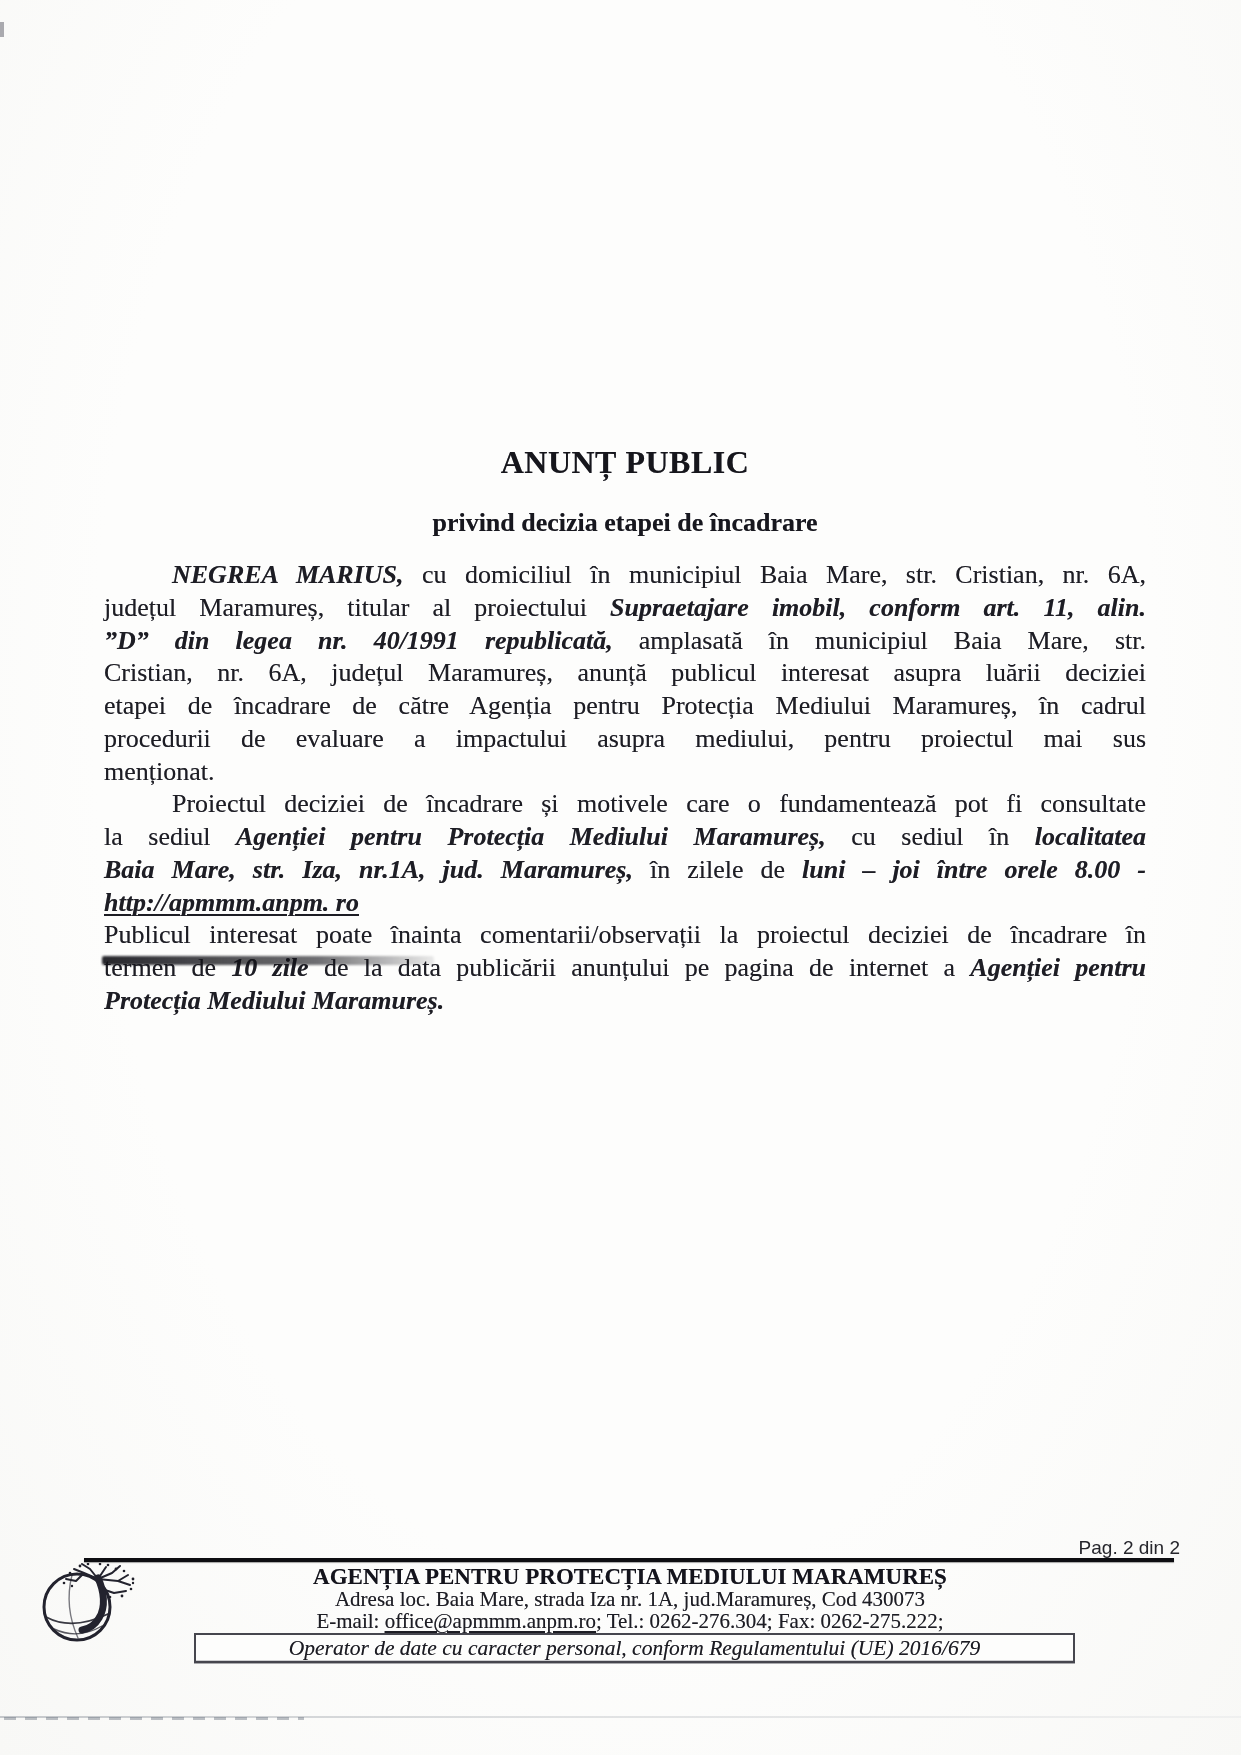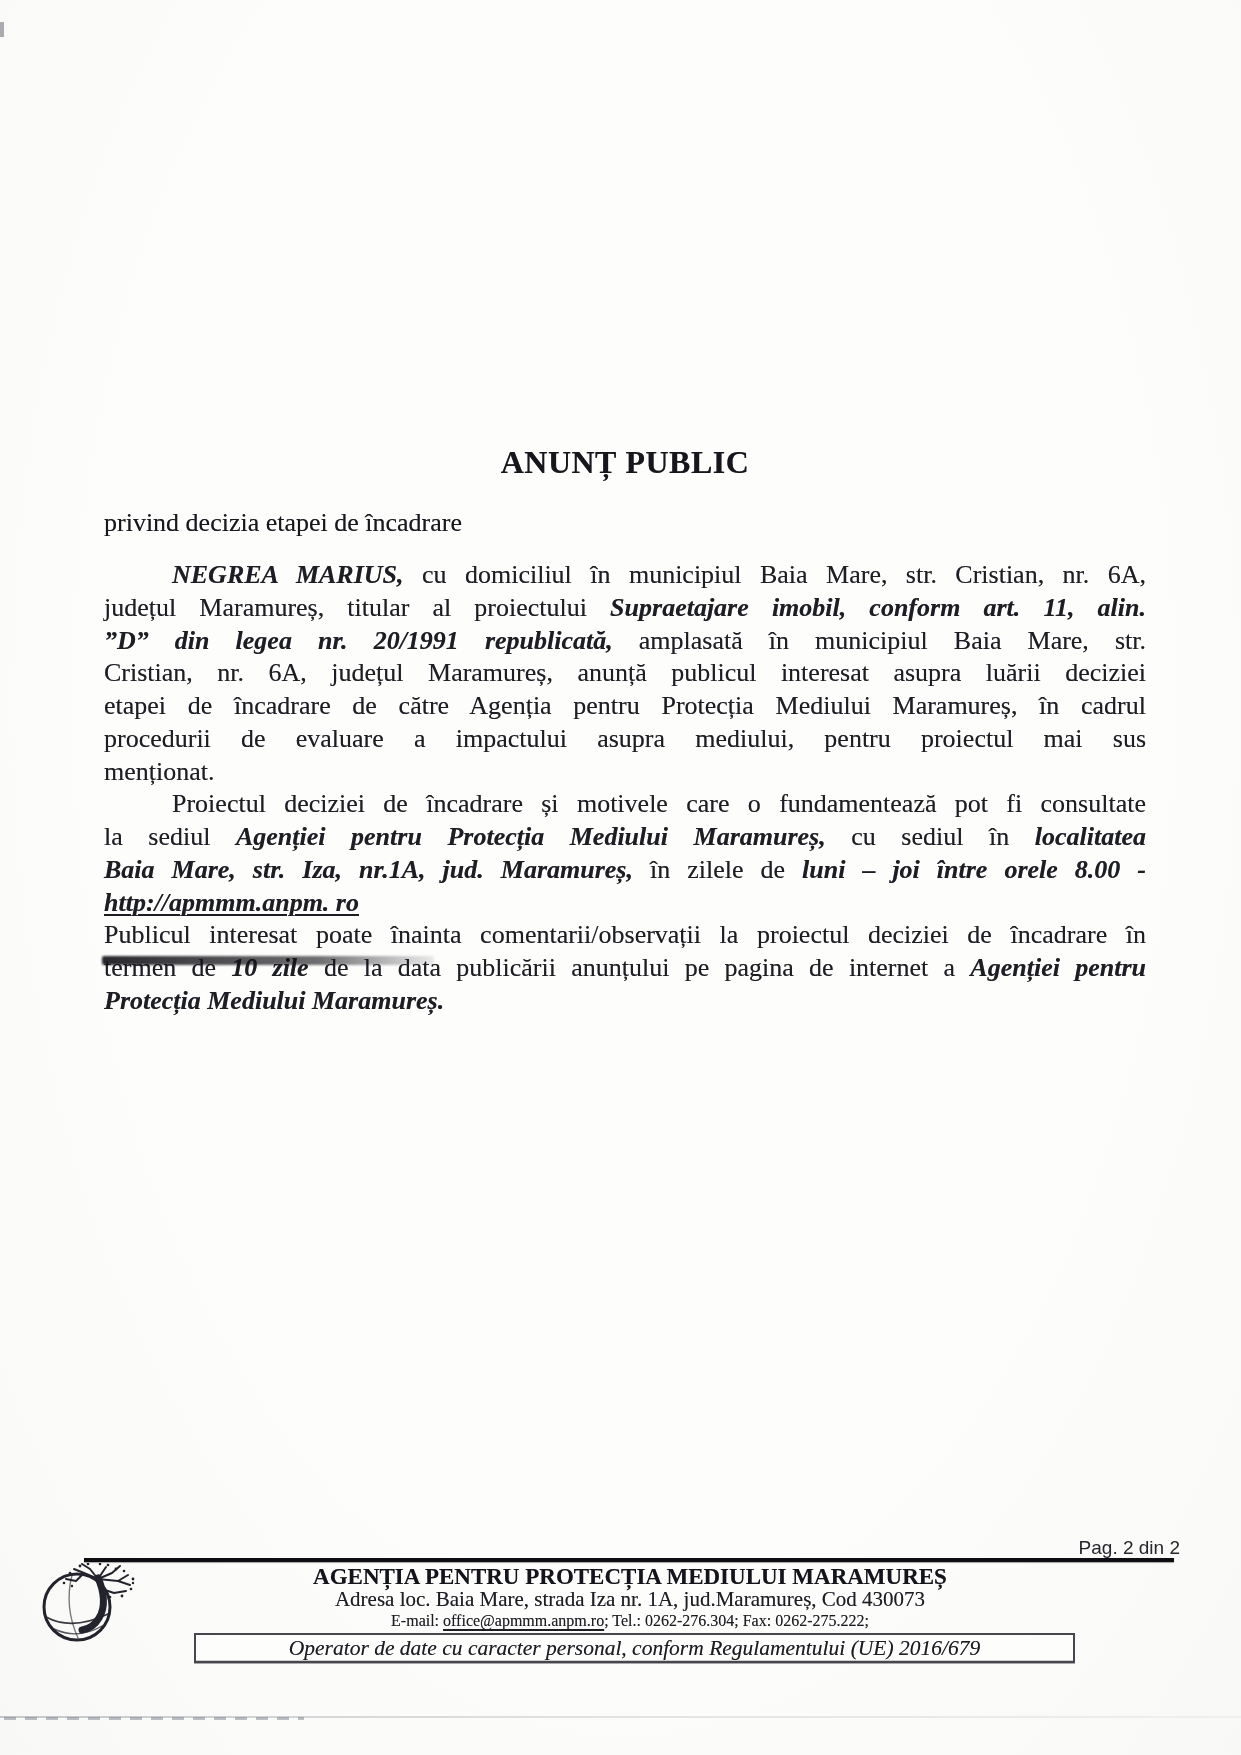--- a/index.html
+++ b/index.html
@@ -11,21 +11,21 @@
     text-shadow:0 0 .6px rgba(25,25,40,.5);
     overflow:hidden;
     padding-left:8px;
   }
   .title{
     position:absolute;left:104px;top:444px;width:1042px;
     text-align:center;font-weight:bold;font-size:32px;letter-spacing:.5px;color:#16161c;
   }
   .subtitle{
     position:absolute;left:104px;top:508px;width:1042px;
-    font-weight:normal;font-size:26px;color:#17171e;
+    text-align:center;font-weight:bold;font-size:26px;color:#17171e;
   }
   .body-text{
     position:absolute;left:104px;top:559px;width:1042px;
     font-size:26px;
   }
   .tline{line-height:32.75px;min-height:32.75px;text-align:left;}
   .tline.just{text-align:justify;text-align-last:justify;text-justify:inter-word;}
   .tline.ind{text-indent:68px;}
   .b{font-weight:bold;font-style:italic;}
   .u{text-decoration:underline;text-decoration-thickness:2px;text-underline-offset:3px;}
@@ -46,21 +46,21 @@
   }
   .agency-name{
     position:absolute;left:170px;top:1564px;width:920px;text-align:center;
     font-weight:bold;font-size:23px;color:#14141c;
   }
   .agency-address{
     position:absolute;left:170px;top:1587px;width:920px;text-align:center;
     font-size:21px;
   }
   .agency-contact{
-    position:absolute;left:170px;top:1608px;width:920px;font-size:16px;
+    position:absolute;left:170px;top:1608px;width:920px;font-size:21px;
   }
   .agency-contact .tline{text-align:center;line-height:26px;min-height:26px;}
   .gdpr-box{
     position:absolute;left:194px;top:1633px;width:877px;height:26px;
     border:2px solid #46464e;
     box-shadow:0 1px 0 rgba(70,70,80,.45), inset 0 -1px 0 rgba(70,70,80,.25);
     display:flex;align-items:center;justify-content:center;
     font-style:italic;font-size:21.5px;color:#1b1b22;
     background:#fdfdfc;
   }
@@ -83,21 +83,21 @@
 
   <div class="speck"></div>
 
   <div class="title">ANUNȚ PUBLIC</div>
 
   <div class="subtitle">privind decizia etapei de încadrare</div>
 
   <div class="body-text">
       <div class="tline just ind"><span class="b">NEGREA MARIUS,</span><span> cu domiciliul în municipiul Baia Mare, str. Cristian, nr. 6A,</span></div>
       <div class="tline just"><span>județul Maramureș, titular al proiectului </span><span class="b">Supraetajare imobil, conform art. 11, alin.</span></div>
-      <div class="tline just"><span class="b">”D” din legea nr. 20/1991 republicată,</span><span> amplasată în municipiul Baia Mare, str.</span></div>
+      <div class="tline just"><span class="b">”D” din legea nr. 40/1991 republicată,</span><span> amplasată în municipiul Baia Mare, str.</span></div>
       <div class="tline just"><span>Cristian, nr. 6A, județul Maramureș, anunță publicul interesat asupra luării deciziei</span></div>
       <div class="tline just"><span>etapei de încadrare de către Agenția pentru Protecția Mediului Maramureș, în cadrul</span></div>
       <div class="tline just"><span>procedurii de evaluare a impactului asupra mediului, pentru proiectul mai sus</span></div>
       <div class="tline"><span>menționat.</span></div>
       <div class="tline just ind"><span>Proiectul deciziei de încadrare și motivele care o fundamentează pot fi consultate</span></div>
       <div class="tline just"><span>la sediul </span><span class="b">Agenției pentru Protecția Mediului Maramureș,</span><span> cu sediul în </span><span class="b">localitatea</span></div>
       <div class="tline just"><span class="b">Baia Mare, str. Iza, nr.1A, jud. Maramureș,</span><span> în zilele de </span><span class="b">luni – joi între orele 8.00 -</span></div>
       <div class="tline"><span class="b u">http://apmmm.anpm. ro</span></div>
       <div class="tline just"><span>Publicul interesat poate înainta comentarii/observații la proiectul deciziei de încadrare în</span></div>
       <div class="tline just"><span>termen de </span><span class="b">10 zile</span><span> de la data publicării anunțului pe pagina de internet a </span><span class="b">Agenției pentru</span></div>

